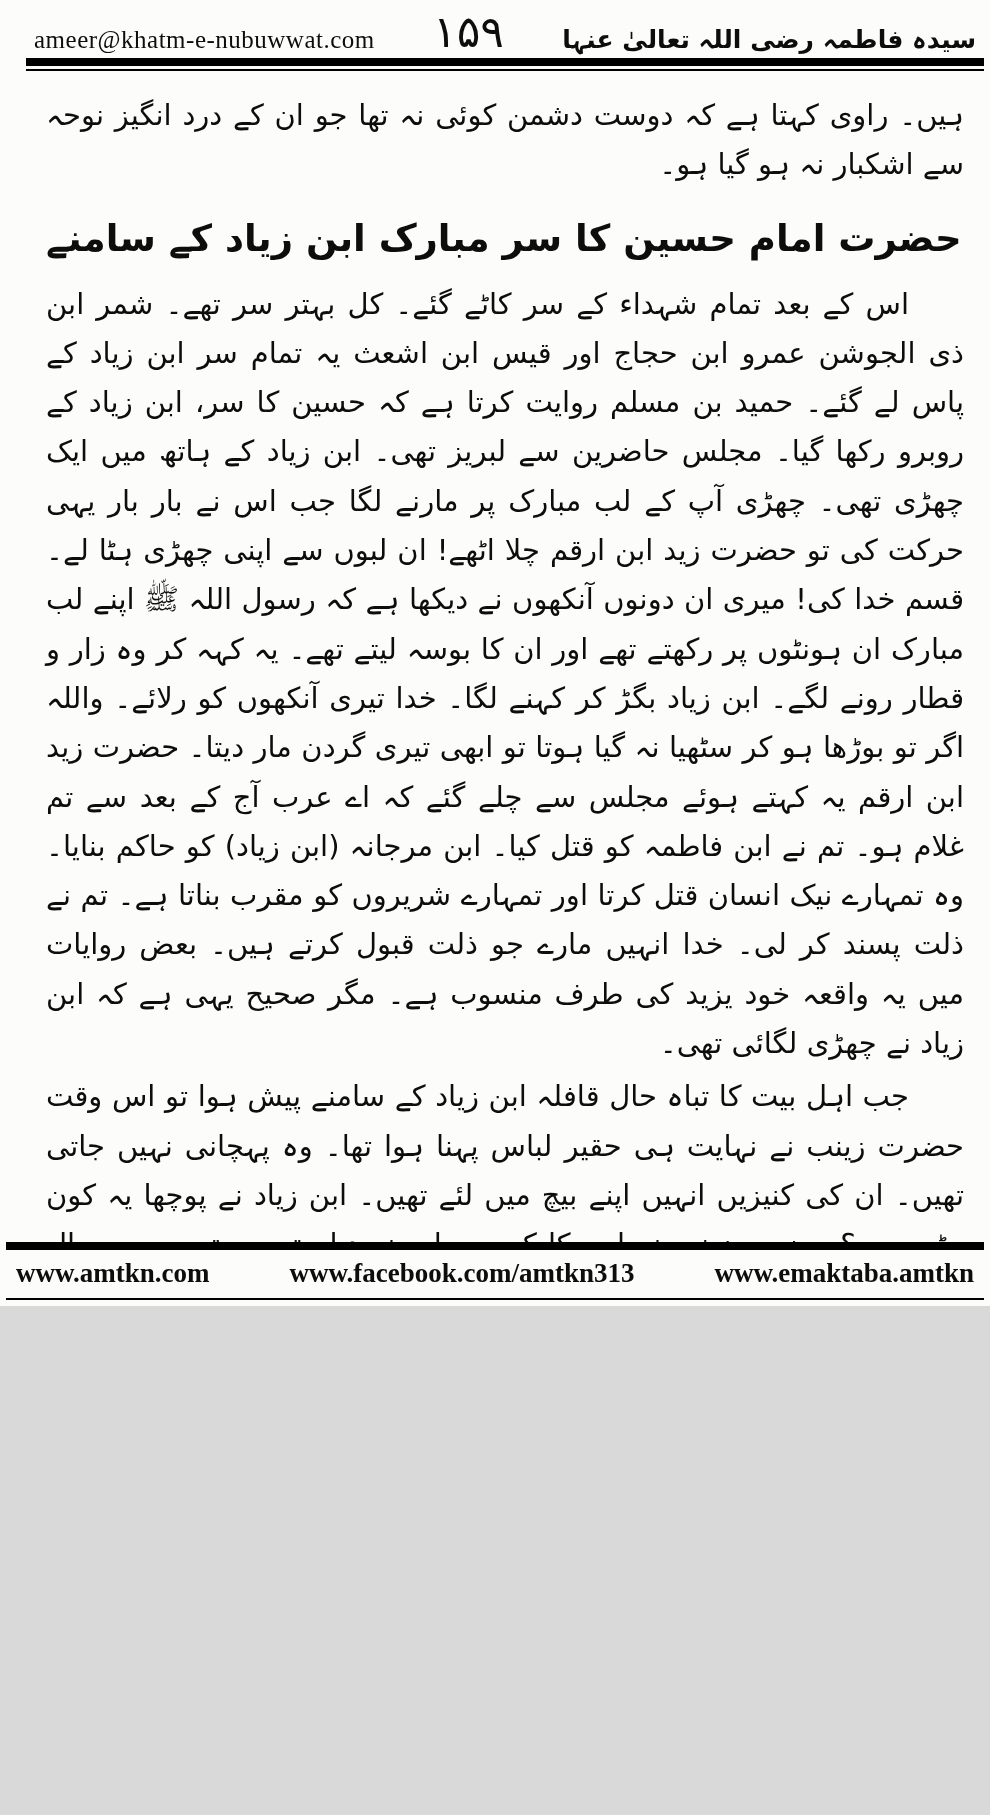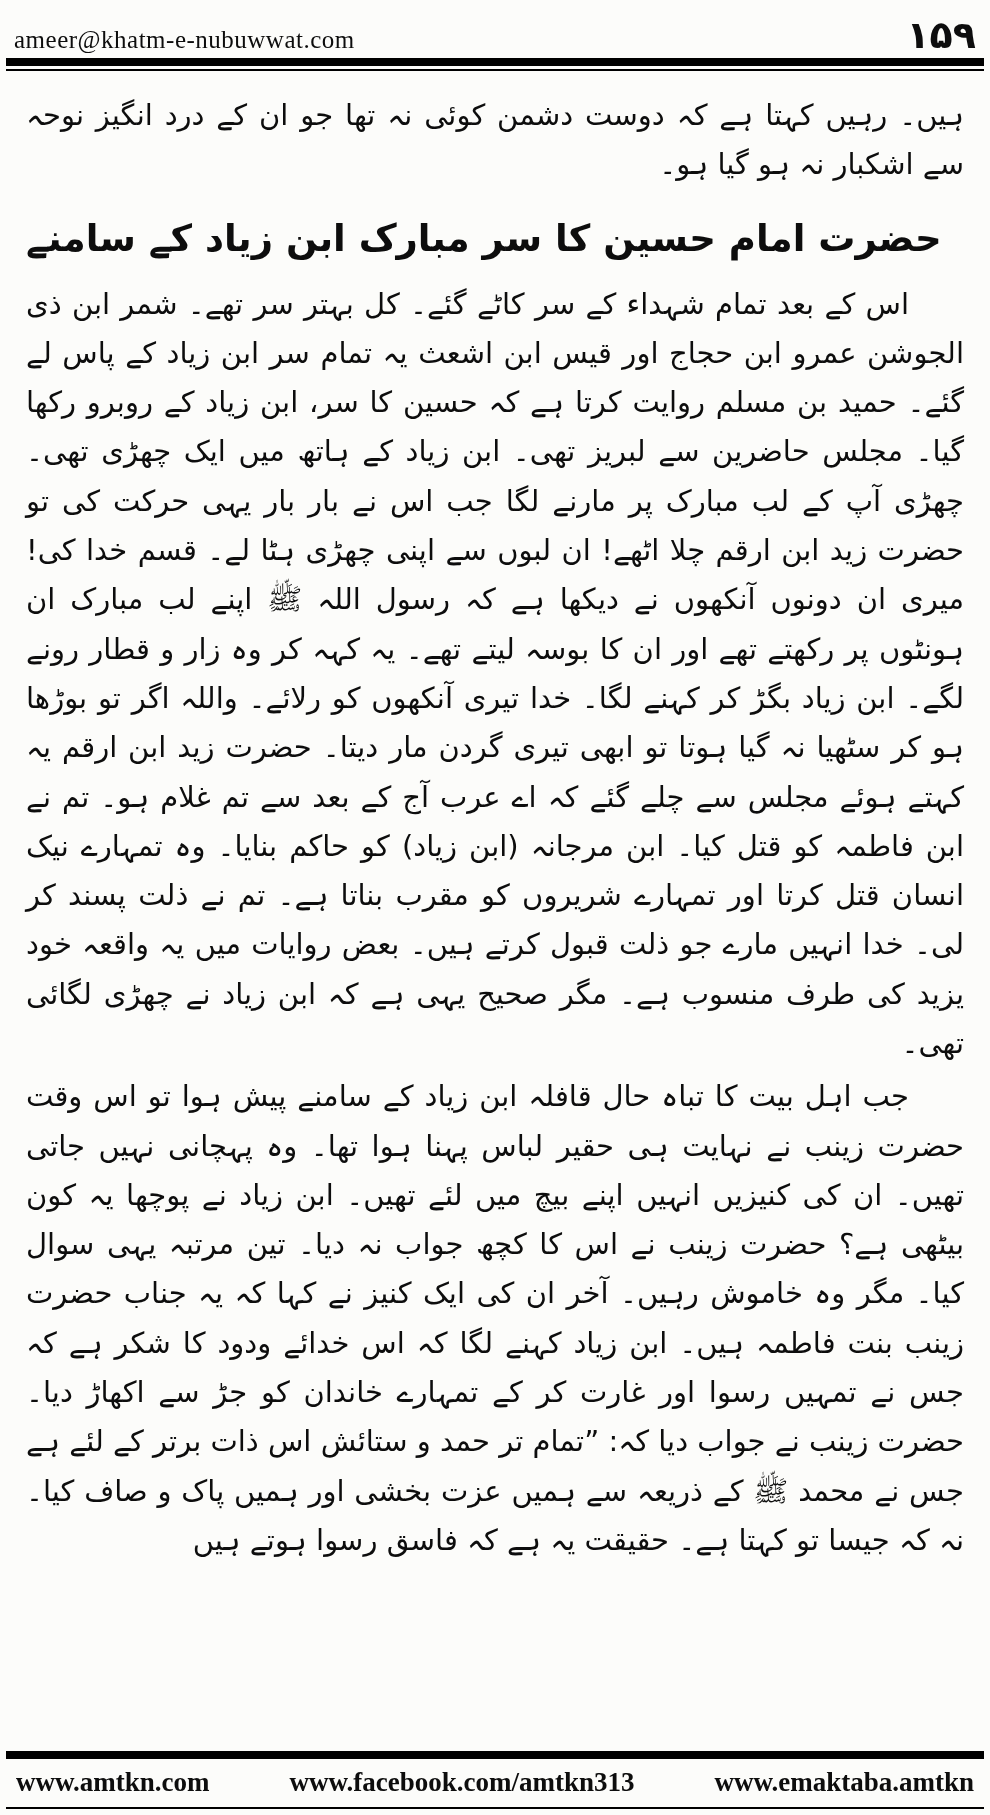--- a/index.html
+++ b/index.html
@@ -1,42 +1,43 @@
 <!DOCTYPE html>
 <html lang="ur"><head>
 <meta charset="utf-8">
 <style>
   * { margin:0; padding:0; box-sizing:border-box; }
   html, body { background:#d9d9d9; }
   .page {
-    width:990px; height:1815px;
+    width:990px; height:1306px;
     margin:0 auto;
     background:#fcfcfa;
     color:#0d0d0d;
     position:relative;
     overflow:hidden;
     font-family:"DejaVu Sans", sans-serif;
+    padding-left:20px;
   }
   
   .page-header {
     display:flex;
     direction:ltr;
     align-items:flex-end;
     justify-content:space-between;
     padding:8px 14px 4px 14px;
     height:58px;
   }
   .email {
     font-family:"Liberation Serif", serif;
     font-size:25px;
     letter-spacing:0.5px;
   }
   .page-number {
-    font-size:38px;
-    font-weight:bold;
+    font-size:44px;
+    font-weight:normal;
     line-height:1;
   }
   .header-title {
     direction:rtl;
     font-size:25px;
     font-weight:bold;
   }
   .rule { background:#000; margin-left:6px; margin-right:6px; }
   .rule.thick { height:8px; }
   .rule.thin  { height:2px; margin-top:3px; }
@@ -76,26 +77,27 @@
   }
 </style>
 </head>
 <body>
 
 <div class="page">
 
   <header class="page-header">
     <span class="email">ameer@khatm-e-nubuwwat.com</span>
     <span class="page-number">۱۵۹</span>
+    <span class="header-title">سیدہ فاطمہ رضی اللہ تعالیٰ عنہا</span>
   </header>
   <div class="rule thick"></div>
   <div class="rule thin"></div>
 
   <main class="page-body">
-    <p class="intro">ہیں۔ رہیں کہتا ہے کہ دوست دشمن کوئی نہ تھا جو ان کے درد انگیز نوحہ سے اشکبار نہ ہو گیا ہو۔</p>
+    <p class="intro">ہیں۔ راوی کہتا ہے کہ دوست دشمن کوئی نہ تھا جو ان کے درد انگیز نوحہ سے اشکبار نہ ہو گیا ہو۔</p>
 
     <h2 class="heading">حضرت امام حسین کا سر مبارک ابن زیاد کے سامنے</h2>
 
     <p class="para">اس کے بعد تمام شہداء کے سر کاٹے گئے۔ کل بہتر سر تھے۔ شمر ابن ذی الجوشن عمرو ابن حجاج اور قیس ابن اشعث یہ تمام سر ابن زیاد کے پاس لے گئے۔ حمید بن مسلم روایت کرتا ہے کہ حسین کا سر، ابن زیاد کے روبرو رکھا گیا۔ مجلس حاضرین سے لبریز تھی۔ ابن زیاد کے ہاتھ میں ایک چھڑی تھی۔ چھڑی آپ کے لب مبارک پر مارنے لگا جب اس نے بار بار یہی حرکت کی تو حضرت زید ابن ارقم چلا اٹھے! ان لبوں سے اپنی چھڑی ہٹا لے۔ قسم خدا کی! میری ان دونوں آنکھوں نے دیکھا ہے کہ رسول اللہ ﷺ اپنے لب مبارک ان ہونٹوں پر رکھتے تھے اور ان کا بوسہ لیتے تھے۔ یہ کہہ کر وہ زار و قطار رونے لگے۔ ابن زیاد بگڑ کر کہنے لگا۔ خدا تیری آنکھوں کو رلائے۔ واللہ اگر تو بوڑھا ہو کر سٹھیا نہ گیا ہوتا تو ابھی تیری گردن مار دیتا۔ حضرت زید ابن ارقم یہ کہتے ہوئے مجلس سے چلے گئے کہ اے عرب آج کے بعد سے تم غلام ہو۔ تم نے ابن فاطمہ کو قتل کیا۔ ابن مرجانہ (ابن زیاد) کو حاکم بنایا۔ وہ تمہارے نیک انسان قتل کرتا اور تمہارے شریروں کو مقرب بناتا ہے۔ تم نے ذلت پسند کر لی۔ خدا انہیں مارے جو ذلت قبول کرتے ہیں۔ بعض روایات میں یہ واقعہ خود یزید کی طرف منسوب ہے۔ مگر صحیح یہی ہے کہ ابن زیاد نے چھڑی لگائی تھی۔</p>
 
 
     <p class="para">جب اہل بیت کا تباہ حال قافلہ ابن زیاد کے سامنے پیش ہوا تو اس وقت حضرت زینب نے نہایت ہی حقیر لباس پہنا ہوا تھا۔ وہ پہچانی نہیں جاتی تھیں۔ ان کی کنیزیں انہیں اپنے بیچ میں لئے تھیں۔ ابن زیاد نے پوچھا یہ کون بیٹھی ہے؟ حضرت زینب نے اس کا کچھ جواب نہ دیا۔ تین مرتبہ یہی سوال کیا۔ مگر وہ خاموش رہیں۔ آخر ان کی ایک کنیز نے کہا کہ یہ جناب حضرت زینب بنت فاطمہ ہیں۔ ابن زیاد کہنے لگا کہ اس خدائے ودود کا شکر ہے کہ جس نے تمہیں رسوا اور غارت کر کے تمہارے خاندان کو جڑ سے اکھاڑ دیا۔ حضرت زینب نے جواب دیا کہ: ”تمام تر حمد و ستائش اس ذات برتر کے لئے ہے جس نے محمد ﷺ کے ذریعہ سے ہمیں عزت بخشی اور ہمیں پاک و صاف کیا۔ نہ کہ جیسا تو کہتا ہے۔ حقیقت یہ ہے کہ فاسق رسوا ہوتے ہیں</p>
   </main>
 
   <footer class="page-footer">

